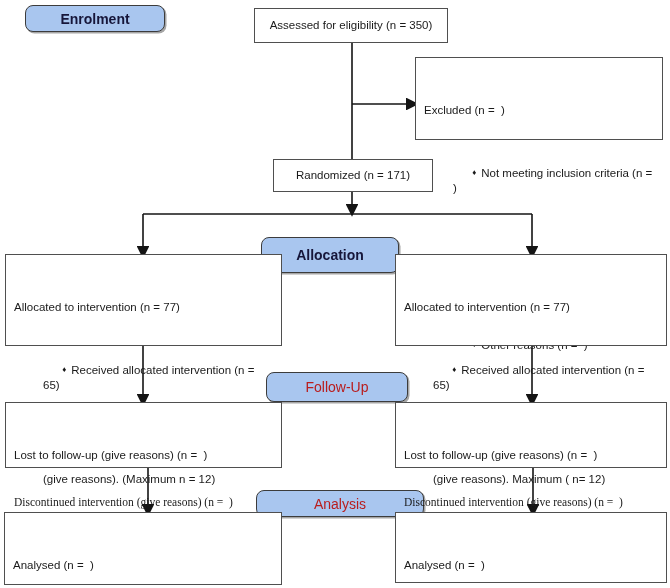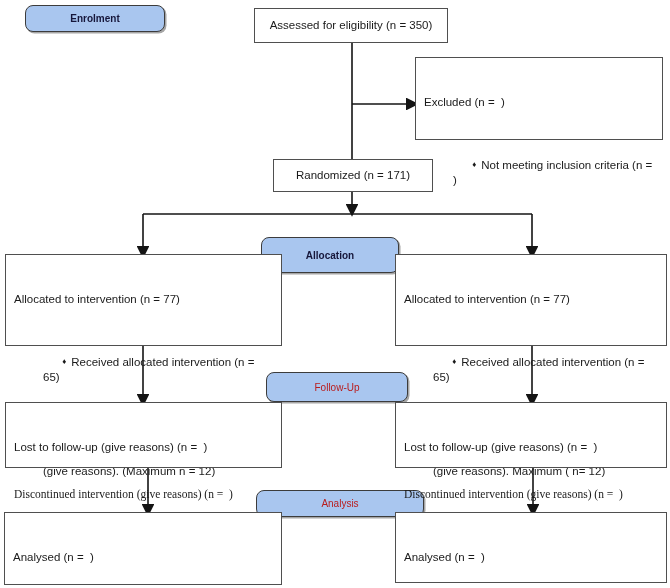--- a/index.html
+++ b/index.html
@@ -17,29 +17,29 @@
     border:1.4px solid #4f4f4f;
     box-sizing:border-box;
     font-size:11.5px;
     line-height:15.5px;
     white-space:pre-wrap;
   }
   .box.center{
     display:flex;align-items:center;justify-content:center;
     text-align:center;
   }
-  .box.pad{padding:6px 7px 0 8px;}
+  .box.pad{padding:14px 7px 0 8px;}
   .stage{
     position:absolute;
     background:#a9c6ef;
     border:1.4px solid #3c3c3c;
     border-radius:8px;
     box-sizing:border-box;
     display:flex;align-items:center;justify-content:center;
-    font-size:10px;
+    font-size:14px;
     box-shadow:1.5px 1.5px 0 #a6a6a6;
     z-index:3;
   }
   .stage.dark{font-weight:bold;color:#16163a;}
   .stage.blue{color:#b91c1c;}
   .item{
     padding-left:29px;
     text-indent:-17px;
     white-space:pre-wrap;
   }

